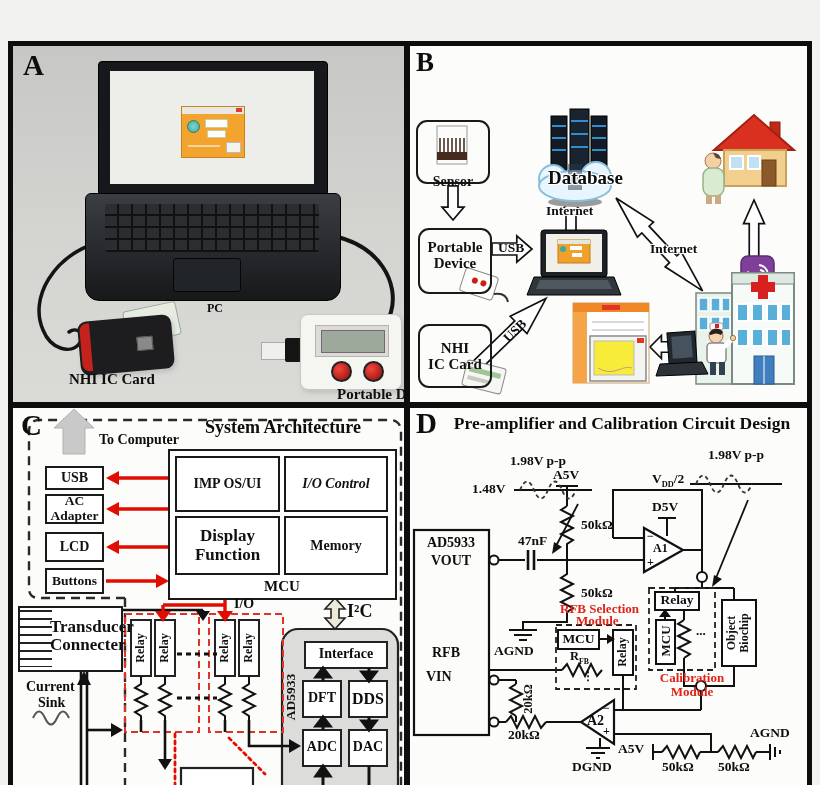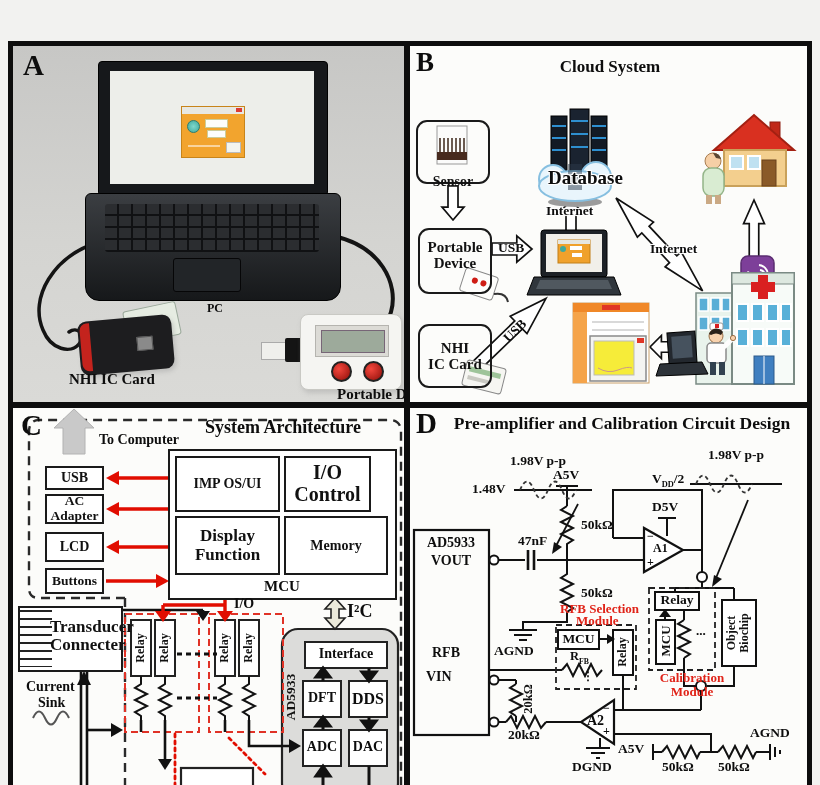--- a/index.html
+++ b/index.html
@@ -250,21 +250,20 @@
     </div>
     <div class="box rbox" style="left:8px;top:182px;width:74px;height:66px;font-size:15px;align-items:center;justify-content:flex-start;padding-top:9px;">
       <span>Portable</span>
       <span>Device</span>
     </div>
     <div class="box rbox" style="left:8px;top:278px;width:74px;height:64px;font-size:15px;justify-content:center;">
       <span>NHI</span>
       <span>IC Card</span>
     </div>
     <div class="L letter" style="left:6px;top:2px;font-size:27px;">B</div>
-    <div class="L ctr" style="left:120px;top:12px;width:160px;font-size:17px;">Cloud System</div>
     <div class="L" style="left:88px;top:195px;font-size:13.5px;">USB</div>
     <div class="L" style="left:92px;top:278px;font-size:13.5px;transform:rotate(-44deg);">USB</div>
     <div class="L halo" style="left:138px;top:122px;font-size:19px;">Database</div>
     <div class="L halo" style="left:136px;top:158px;font-size:13.5px;">Internet</div>
     <div class="L halo" style="left:240px;top:196px;font-size:13.5px;">Internet</div>
   </div>
 
   <div class="panel" style="left:0;top:362px;width:391px;height:377px;">
     <svg class="psvg" width="391" height="377">
 
@@ -377,21 +376,21 @@
         <span>LCD</span>
       </div>
     <div class="box" style="left:32px;top:160px;width:59px;height:26px;font-size:13.5px;">
         <span>Buttons</span>
       </div>
 
     <div class="box" style="left:155px;top:41px;width:229px;height:151px;border-width:2.5px;display:block;">
       <div class="box" style="left:5px;top:5px;width:105px;height:56px;font-size:14px;">
           <span>IMP OS/UI</span>
         </div>
-      <div class="box" style="left:114px;top:5px;width:87px;height:56px;font-size:20px;">
+      <div class="box" style="left:114px;top:5px;width:104px;height:56px;font-size:14px;font-style:italic;">
           <span>I/O Control</span>
         </div>
       <div class="box" style="left:5px;top:65px;width:105px;height:59px;font-size:17px;">
           <span>Display Function</span>
         </div>
       <div class="box" style="left:114px;top:65px;width:104px;height:59px;font-size:14px;">
           <span>Memory</span>
         </div>
       <div class="L ctr" style="left:0;top:128px;width:224px;font-size:15px;">MCU</div>
     </div>

